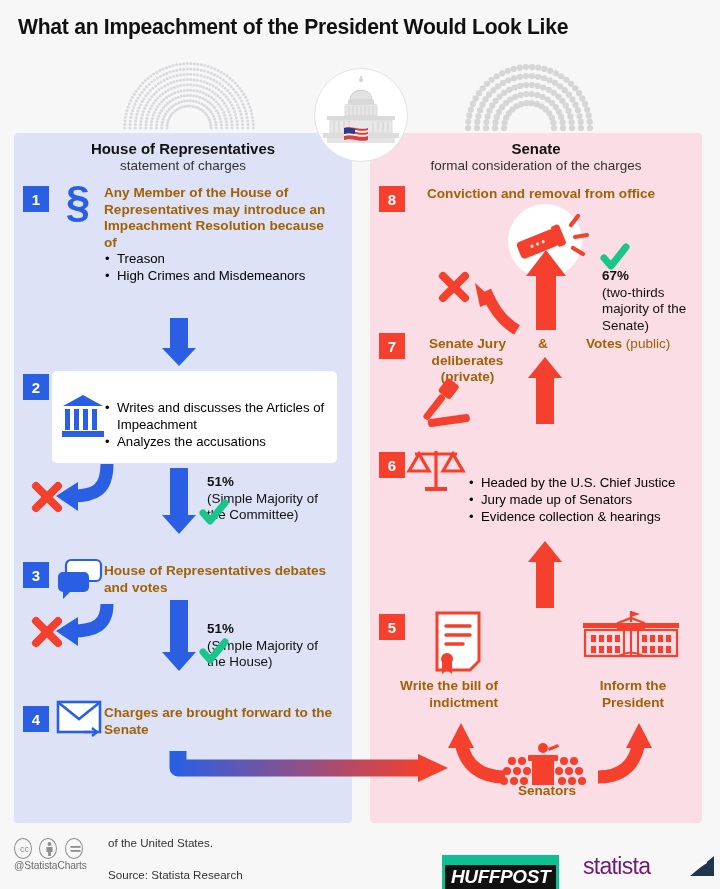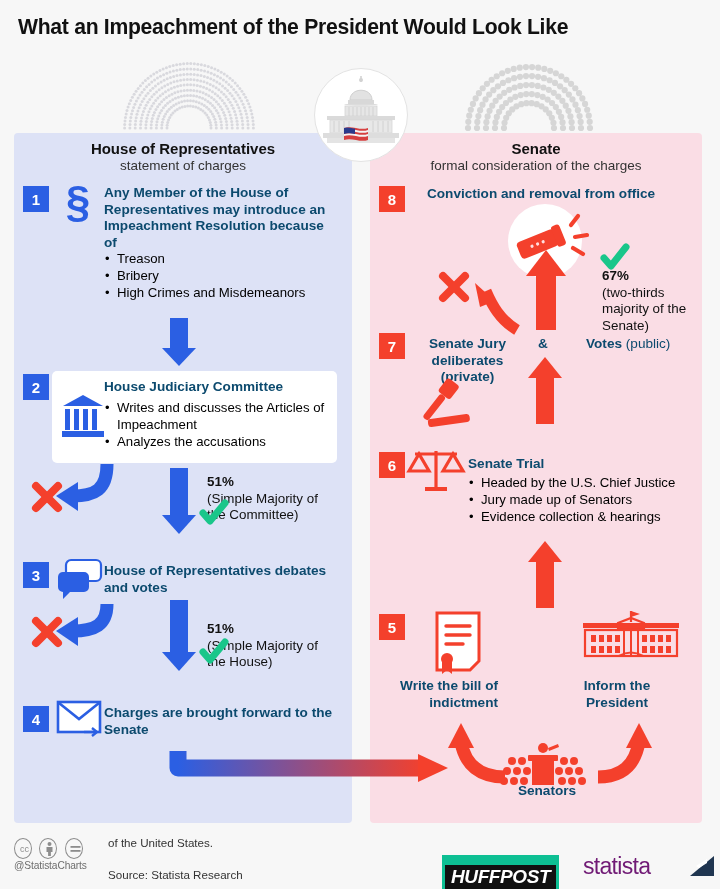--- a/index.html
+++ b/index.html
@@ -42,21 +42,21 @@
   
   .badge {
     position: absolute; width: 26px; height: 26px;
     color: #fff; font-size: 15px; font-weight: bold;
     display: flex; align-items: center; justify-content: center;
   }
   .badge.blue { background: #2b5fe3; }
   .badge.red  { background: #f4402c; }
 
   
-  .txt { position: absolute; color: #0c4a6e; }
+  .txt { position: absolute; color: #a16207; }
   .bold { font-weight: bold; }
   .b14 { font-size: 13.6px; font-weight: bold; line-height: 16.5px; }
   .n13 { font-size: 13.2px; line-height: 17px; }
   ul.bl { list-style: none; }
   ul.bl li { position: relative; padding-left: 13px; }
   ul.bl li:before {
     content: "•"; position: absolute; left: 1px; top: -0.5px; font-size: 13px;
   }
 
   
@@ -660,37 +660,35 @@
   <div class="panel-head" style="left:14px; top:140px; width:338px;">
     <div class="h1">House of Representatives</div>
     <div class="h2">statement of charges</div>
   </div>
 
   <div class="badge blue" style="left:23px; top:186px;">1</div>
   <div class="txt" style="left:57px; top:180px; width:42px; height:52px; color:#2b5fe3; font-size:44px; font-weight:bold; line-height:44px; text-align:center;">§</div>
   <div class="txt b14" style="left:104px; top:185px; width:230px;">Any Member of the House of Representatives may introduce an Impeachment Resolution because of</div>
   <ul class="bl n13" style="position:absolute; left:104px; top:250px; width:240px;">
     <li>Treason</li>
-    <li>Bribery</li>
     <li>High Crimes and Misdemeanors</li>
   </ul>
 
   <div class="card"></div>
   <div class="badge blue" style="left:23px; top:374px;">2</div>
   <svg class="overlay">
     <g transform="translate(63,395)" fill="#2b5fe3">
       <path d="M20,0 L40,11 L0,11 Z"></path>
       <rect x="2" y="14" width="5" height="21"></rect>
       <rect x="11" y="14" width="5" height="21"></rect>
       <rect x="20" y="14" width="5" height="21"></rect>
       <rect x="29" y="14" width="5" height="21"></rect>
       <rect x="-1" y="36" width="42" height="6"></rect>
     </g>
   </svg>
-  <div class="txt b14" style="left:104px; top:379px; width:225px;">House Judiciary Committee</div>
   <ul class="bl n13" style="position:absolute; left:104px; top:399px; width:225px;">
     <li>Writes and discusses the Articles of Impeachment</li>
     <li>Analyzes the accusations</li>
   </ul>
   <div class="txt pct" style="left:207px; top:474px; width:125px;">
     <span class="bold">51%</span><br>
     <span>(Simple Majority of the Committee)</span>
   </div>
 
   <div class="badge blue" style="left:23px; top:562px;">3</div>
@@ -771,21 +769,20 @@
   <div class="badge red" style="left:379px; top:452px;">6</div>
   <svg class="overlay">
     <g transform="translate(412,449)" stroke="#f4402c" fill="none" stroke-width="3.2">
       <line x1="24" y1="2" x2="24" y2="38"></line>
       <line x1="3" y1="5" x2="45" y2="5"></line>
       <line x1="13" y1="40" x2="35" y2="40" stroke-width="4"></line>
       <path d="M-3,22 L7,5 L17,22 Z" fill="none"></path>
       <path d="M31,22 L41,5 L51,22 Z" fill="none"></path>
     </g>
   </svg>
-  <div class="txt b14" style="left:468px; top:456px; width:230px;">Senate Trial</div>
   <ul class="bl n13" style="position:absolute; left:468px; top:474px; width:232px;">
     <li>Headed by the U.S. Chief Justice</li>
     <li>Jury made up of Senators</li>
     <li>Evidence collection &amp; hearings</li>
   </ul>
 
   <div class="badge red" style="left:379px; top:614px;">5</div>
   <svg class="overlay">
     <g transform="translate(437,613)">
       <path d="M0,0 h42 v48 l-9,9 h-33 z" fill="#ffffff" stroke="#f4402c" stroke-width="3"></path>
@@ -849,21 +846,21 @@
         <circle cx="51" cy="26" r="4"></circle>
           <circle cx="61" cy="26" r="4"></circle>
           <circle cx="71" cy="26" r="4"></circle>
         <circle cx="54" cy="36" r="4"></circle>
           <circle cx="64" cy="36" r="4"></circle>
           <circle cx="74" cy="36" r="4"></circle>
       </g>
     </g>
   </svg>
   <div class="txt b14" style="left:388px; top:678px; width:110px; text-align:right;">Write the bill of indictment</div>
-  <div class="txt b14" style="left:562px; top:678px; width:110px; text-align:center;">Inform the President</div>
+  <div class="txt b14" style="left:578px; top:678px; width:110px; text-align:center;">Inform the President</div>
   <div class="txt b14" style="left:498px; top:783px; width:98px; text-align:center;">Senators</div>
 
   <svg class="overlay">
     <defs>
       <linearGradient id="bluered" x1="0%" y1="0%" x2="100%" y2="0%">
         <stop offset="0%" stop-color="#2b5fe3"></stop>
         <stop offset="100%" stop-color="#f4402c"></stop>
       </linearGradient>
     </defs>
 

